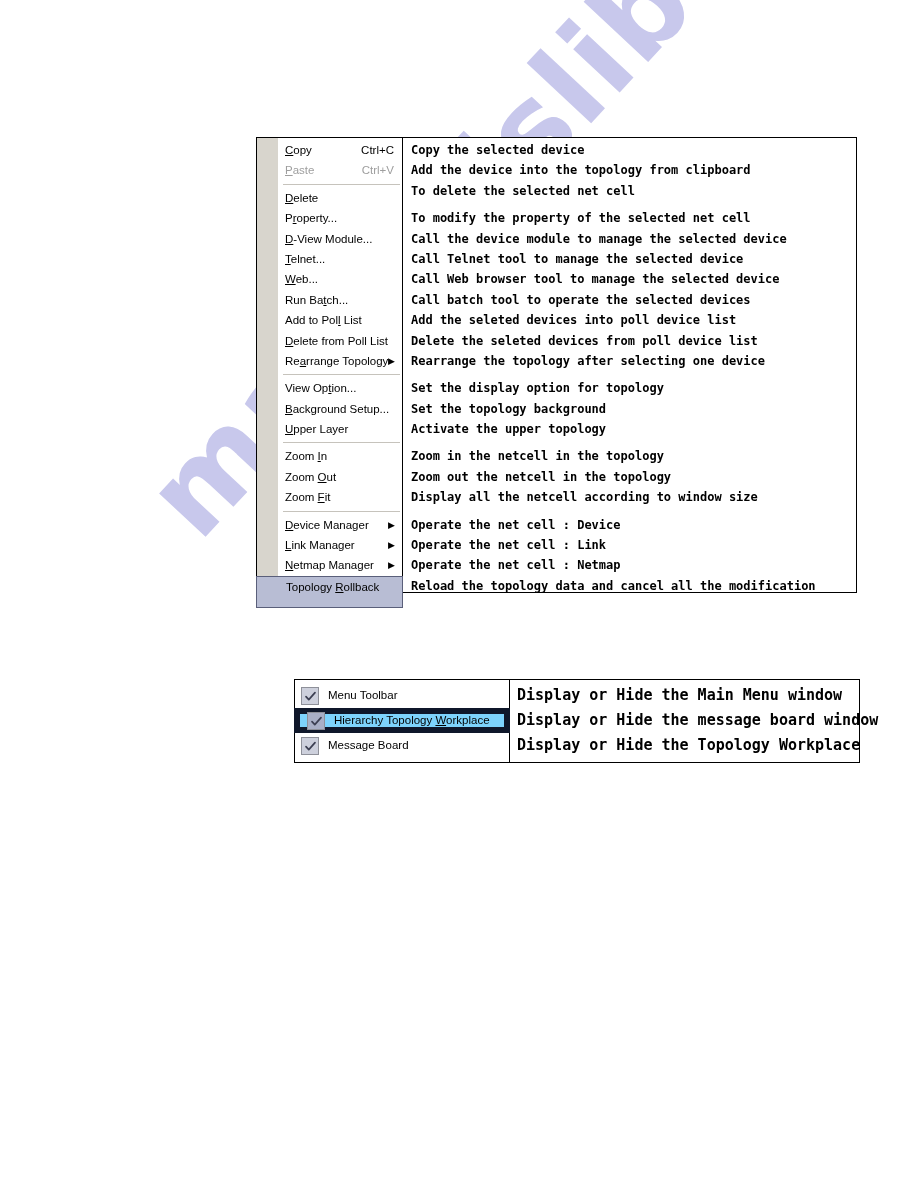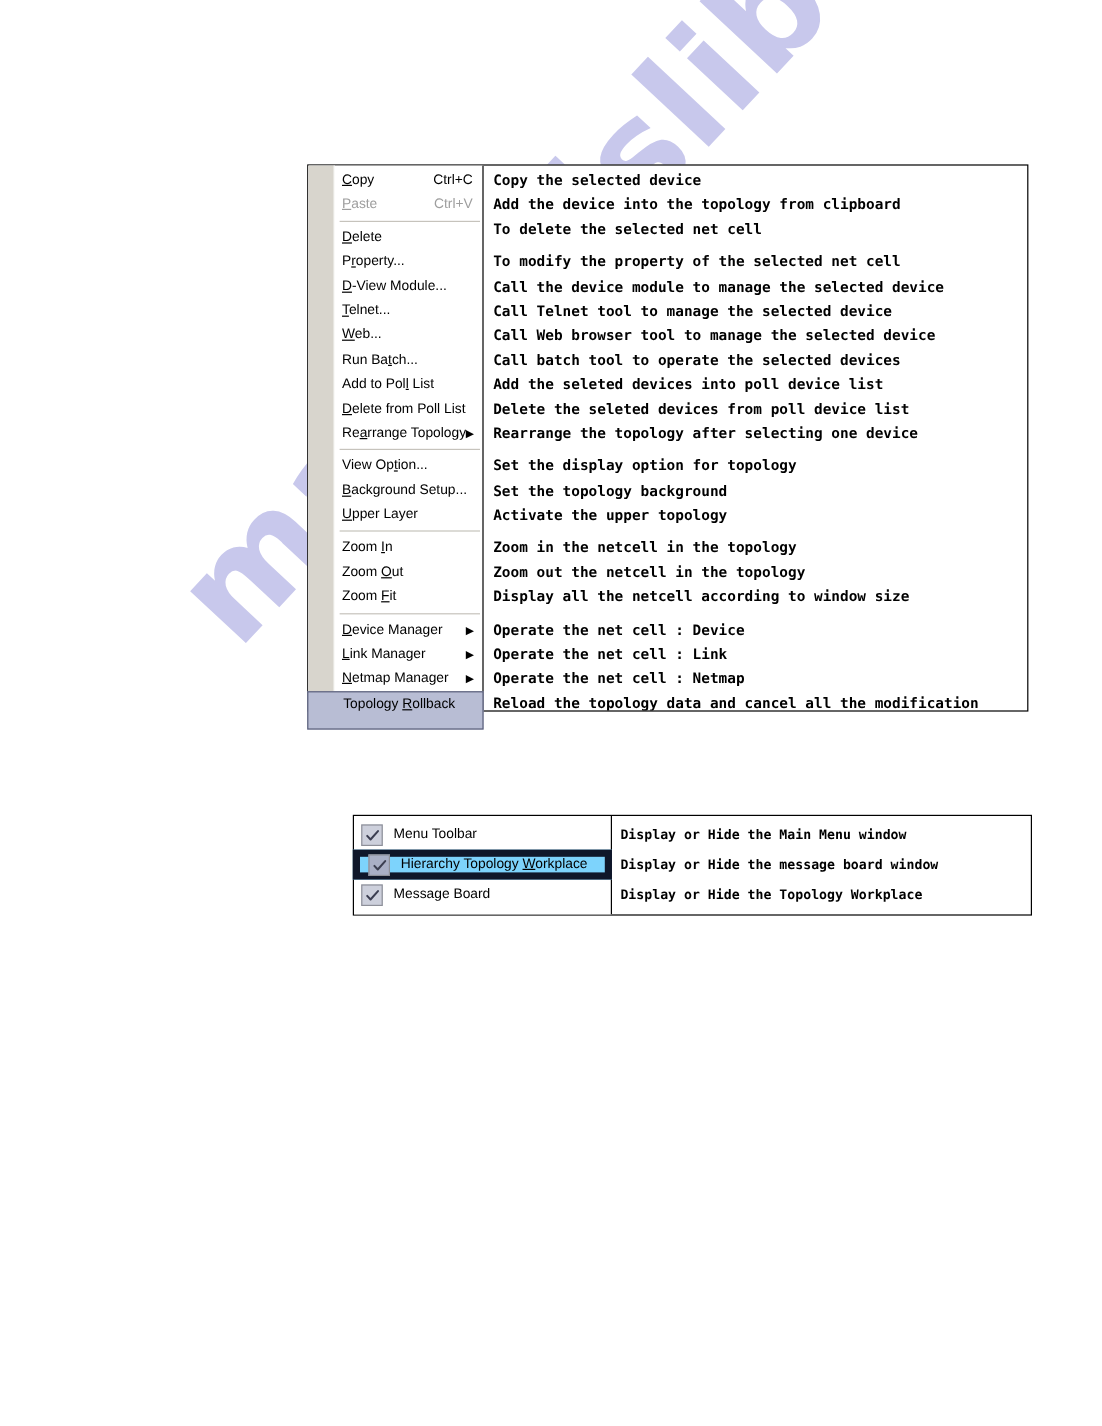--- a/index.html
+++ b/index.html
@@ -203,21 +203,21 @@
   .vdesc-col {
     flex: 1 1 auto;
     padding-top: 3px;
     position: relative;
     background: transparent;
   }
   .vdesc-line {
     height: 25px;
     line-height: 25px;
     font-family: "DejaVu Sans Mono", monospace;
-    font-size: 11px;
+    font-size: 15px;
     font-weight: 700;
     color: #000000;
     white-space: nowrap;
     padding-left: 7px;
     box-sizing: border-box;
   }
 </style>
 </head>
 <body>
 

